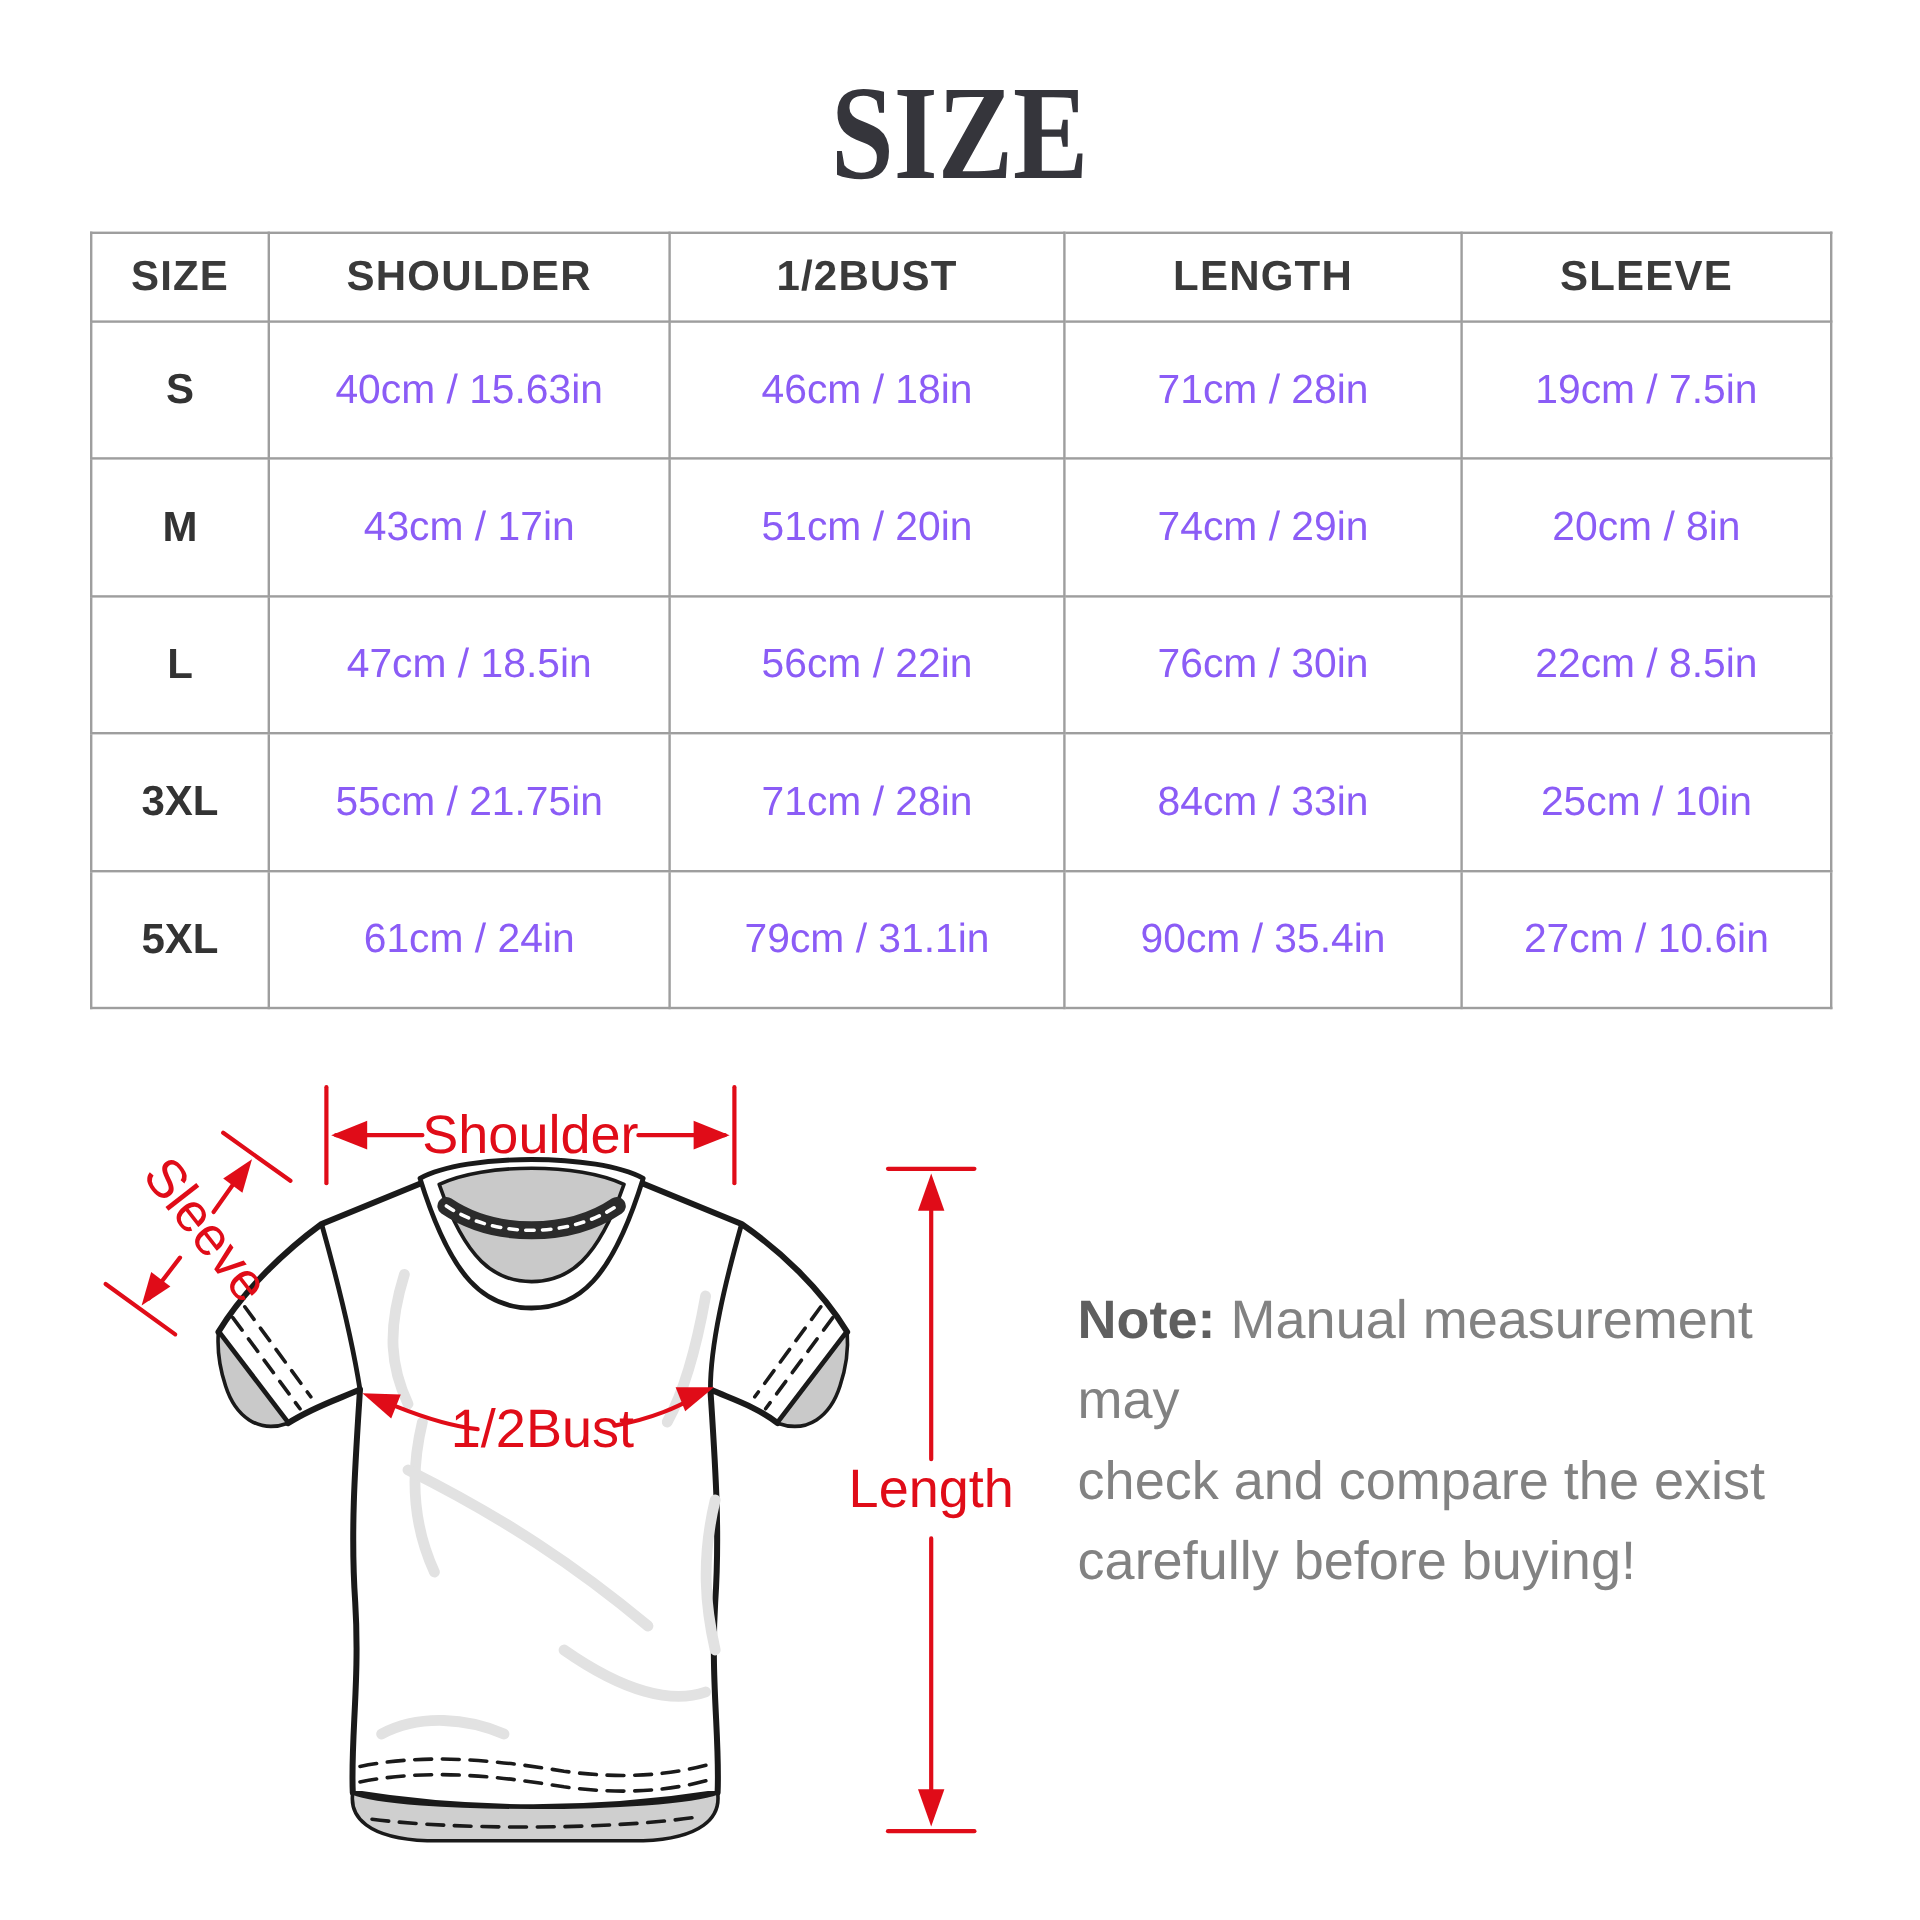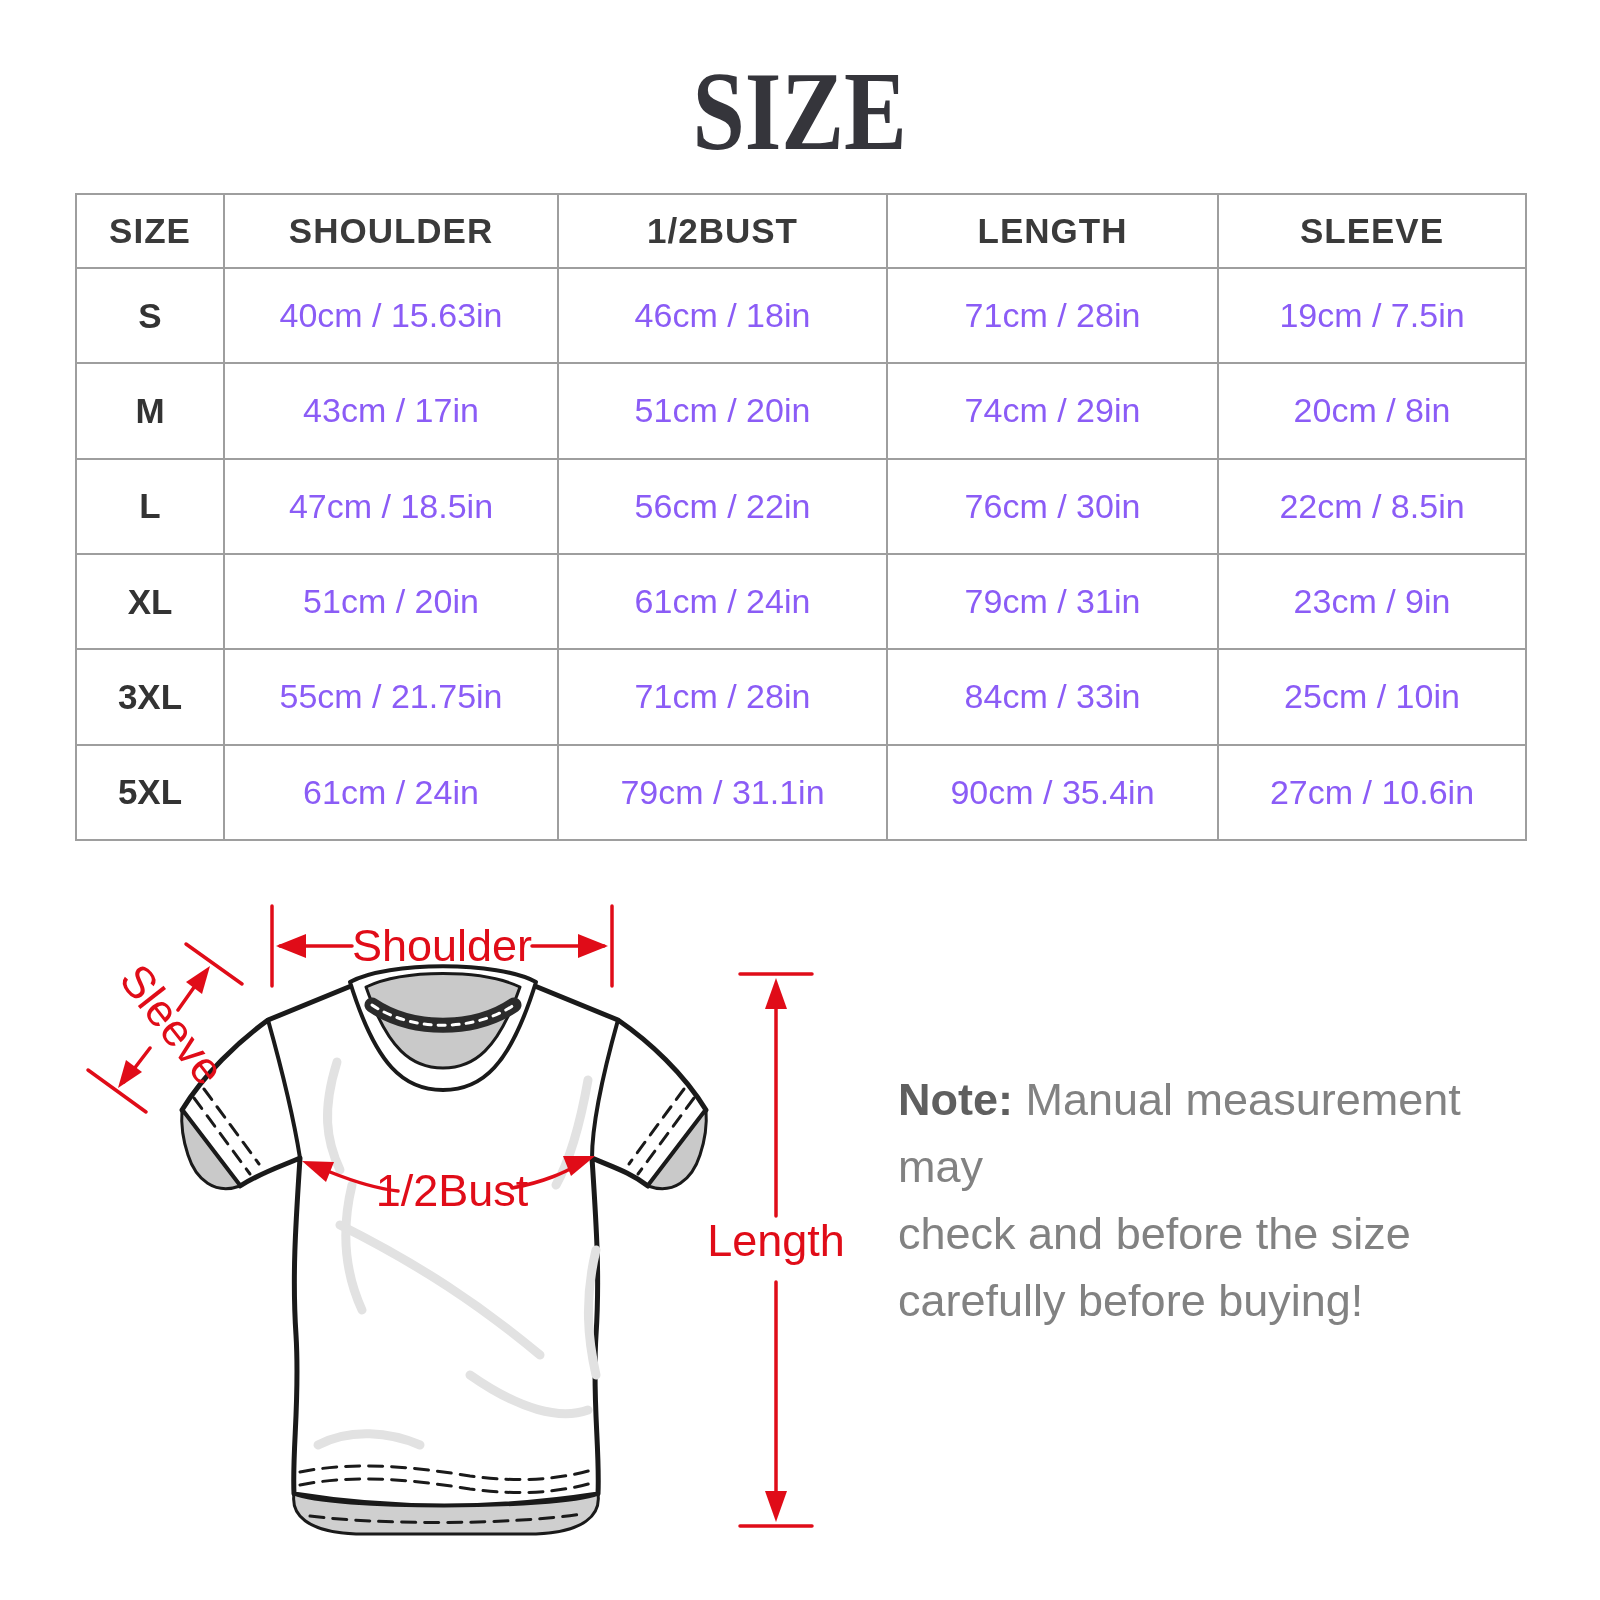--- a/index.html
+++ b/index.html
@@ -72,27 +72,20 @@
           <td>20cm / 8in</td>
         </tr>
         <tr>
           <td class="size-col">L</td>
           <td>47cm / 18.5in</td>
           <td>56cm / 22in</td>
           <td>76cm / 30in</td>
           <td>22cm / 8.5in</td>
         </tr>
         <tr>
-          <td class="size-col">XL</td>
-          <td>51cm / 20in</td>
-          <td>61cm / 24in</td>
-          <td>79cm / 31in</td>
-          <td>23cm / 9in</td>
-        </tr>
-        <tr>
           <td class="size-col">3XL</td>
           <td>55cm / 21.75in</td>
           <td>71cm / 28in</td>
           <td>84cm / 33in</td>
           <td>25cm / 10in</td>
         </tr>
         <tr>
           <td class="size-col">5XL</td>
           <td>61cm / 24in</td>
           <td>79cm / 31.1in</td>
@@ -193,17 +186,17 @@
         <path d="M776,984 L776,1196 M776,1262 L776,1478"></path>
         <polygon fill="#e00c18" stroke="none" points="776,958 765,989 787,989"></polygon>
         <polygon fill="#e00c18" stroke="none" points="776,1502 765,1471 787,1471"></polygon>
         <text class="red-label" x="776" y="1236" text-anchor="middle" stroke="none">Length</text>
       </g>
     </g>
   </svg>
 
   <div class="note">
     <div><span class="note-label">Note:</span> <span>Manual measurement may</span></div>
-    <div>check and before the size</div>
+    <div>check and compare the exist</div>
     <div>carefully before buying!</div>
   </div>
 
 </div>
 
 </body></html>

